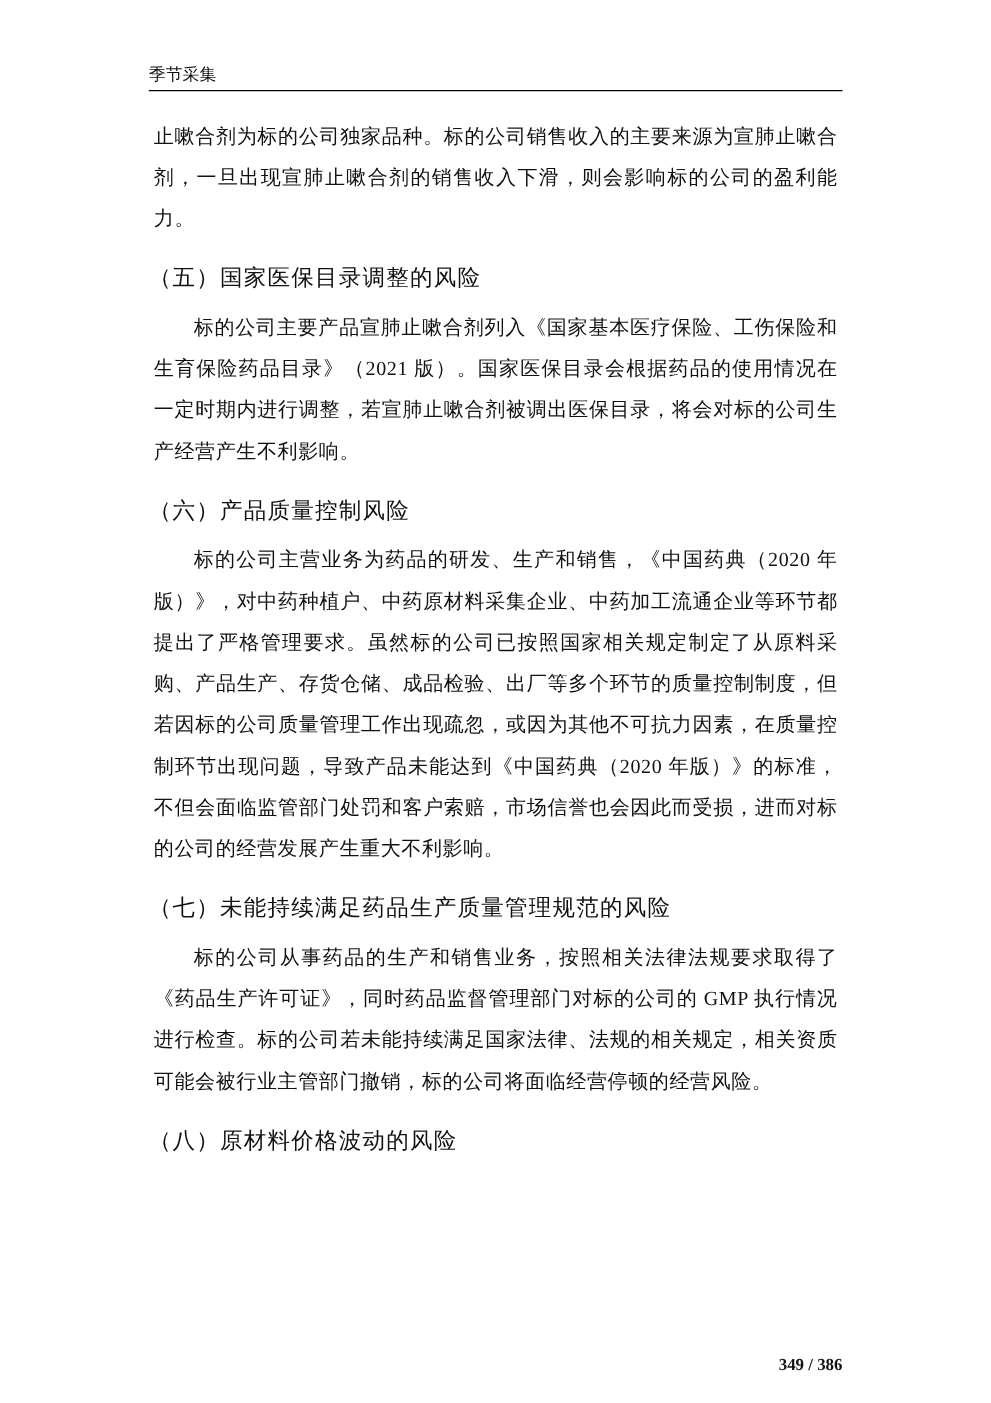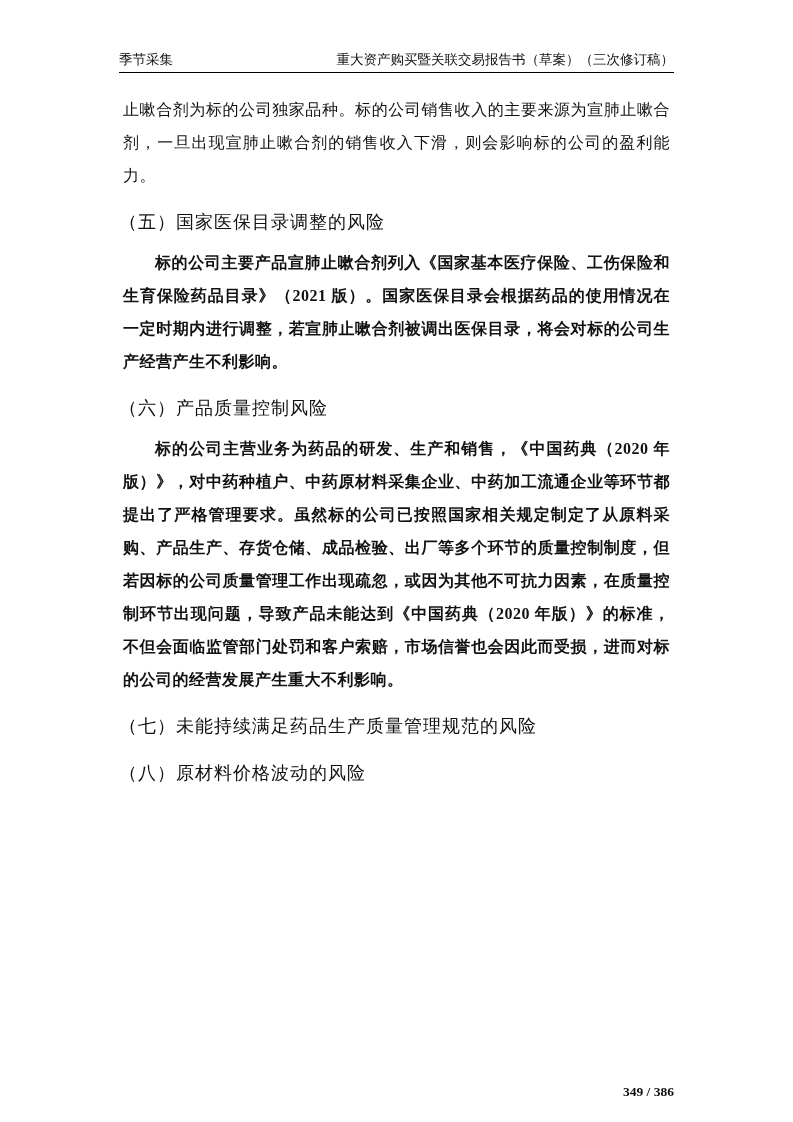--- a/index.html
+++ b/index.html
@@ -35,21 +35,20 @@
   }
   .content p {
     margin: 4px;
     font-size: 16px;
     line-height: 33px;
     text-align: justify;
     letter-spacing: 0.5px;
   }
   .content p.indent {
     text-indent: 32px;
-    font-weight: bold;
   }
   .sec-heading {
     margin: 13px 0 7px 0;
     font-size: 18px;
     line-height: 34px;
     font-weight: 400;
     font-family: "Liberation Sans", "DejaVu Sans", sans-serif;
     letter-spacing: 1px;
   }
   .footer {
@@ -61,34 +60,34 @@
     font-family: "Liberation Serif", "DejaVu Serif", serif;
   }
 </style>
 </head>
 <body>
 
 <div class="page">
 
   <div class="header">
     <span>季节采集</span>
-    <span>重大资产购买暨关联交易报告书（草案）（三次修订稿）</span>
   </div>
 
   <div class="content">
 
     <p>止嗽合剂为标的公司独家品种。标的公司销售收入的主要来源为宣肺止嗽合剂，一旦出现宣肺止嗽合剂的销售收入下滑，则会影响标的公司的盈利能力。</p>
 
     <h2 class="sec-heading">（五）国家医保目录调整的风险</h2>
     <p class="indent">标的公司主要产品宣肺止嗽合剂列入《国家基本医疗保险、工伤保险和生育保险药品目录》（2021 版）。国家医保目录会根据药品的使用情况在一定时期内进行调整，若宣肺止嗽合剂被调出医保目录，将会对标的公司生产经营产生不利影响。</p>
 
     <h2 class="sec-heading">（六）产品质量控制风险</h2>
     <p class="indent">标的公司主营业务为药品的研发、生产和销售，《中国药典（2020 年版）》，对中药种植户、中药原材料采集企业、中药加工流通企业等环节都提出了严格管理要求。虽然标的公司已按照国家相关规定制定了从原料采购、产品生产、存货仓储、成品检验、出厂等多个环节的质量控制制度，但若因标的公司质量管理工作出现疏忽，或因为其他不可抗力因素，在质量控制环节出现问题，导致产品未能达到《中国药典（2020 年版）》的标准，不但会面临监管部门处罚和客户索赔，市场信誉也会因此而受损，进而对标的公司的经营发展产生重大不利影响。</p>
 
     <h2 class="sec-heading">（七）未能持续满足药品生产质量管理规范的风险</h2>
+    <p class="indent">标的公司从事药品的生产和销售业务，按照相关法律法规要求取得了《药品生产许可证》，同时药品监督管理部门对标的公司的 GMP 执行情况进行检查。标的公司若未能持续满足国家法律、法规的相关规定，相关资质可能会被行业主管部门撤销，标的公司将面临经营停顿的经营风险。</p>
 
     <h2 class="sec-heading">（八）原材料价格波动的风险</h2>
 
   </div>
 
   <div class="footer">349 / 386</div>
 
 </div>
 
 </body></html>

